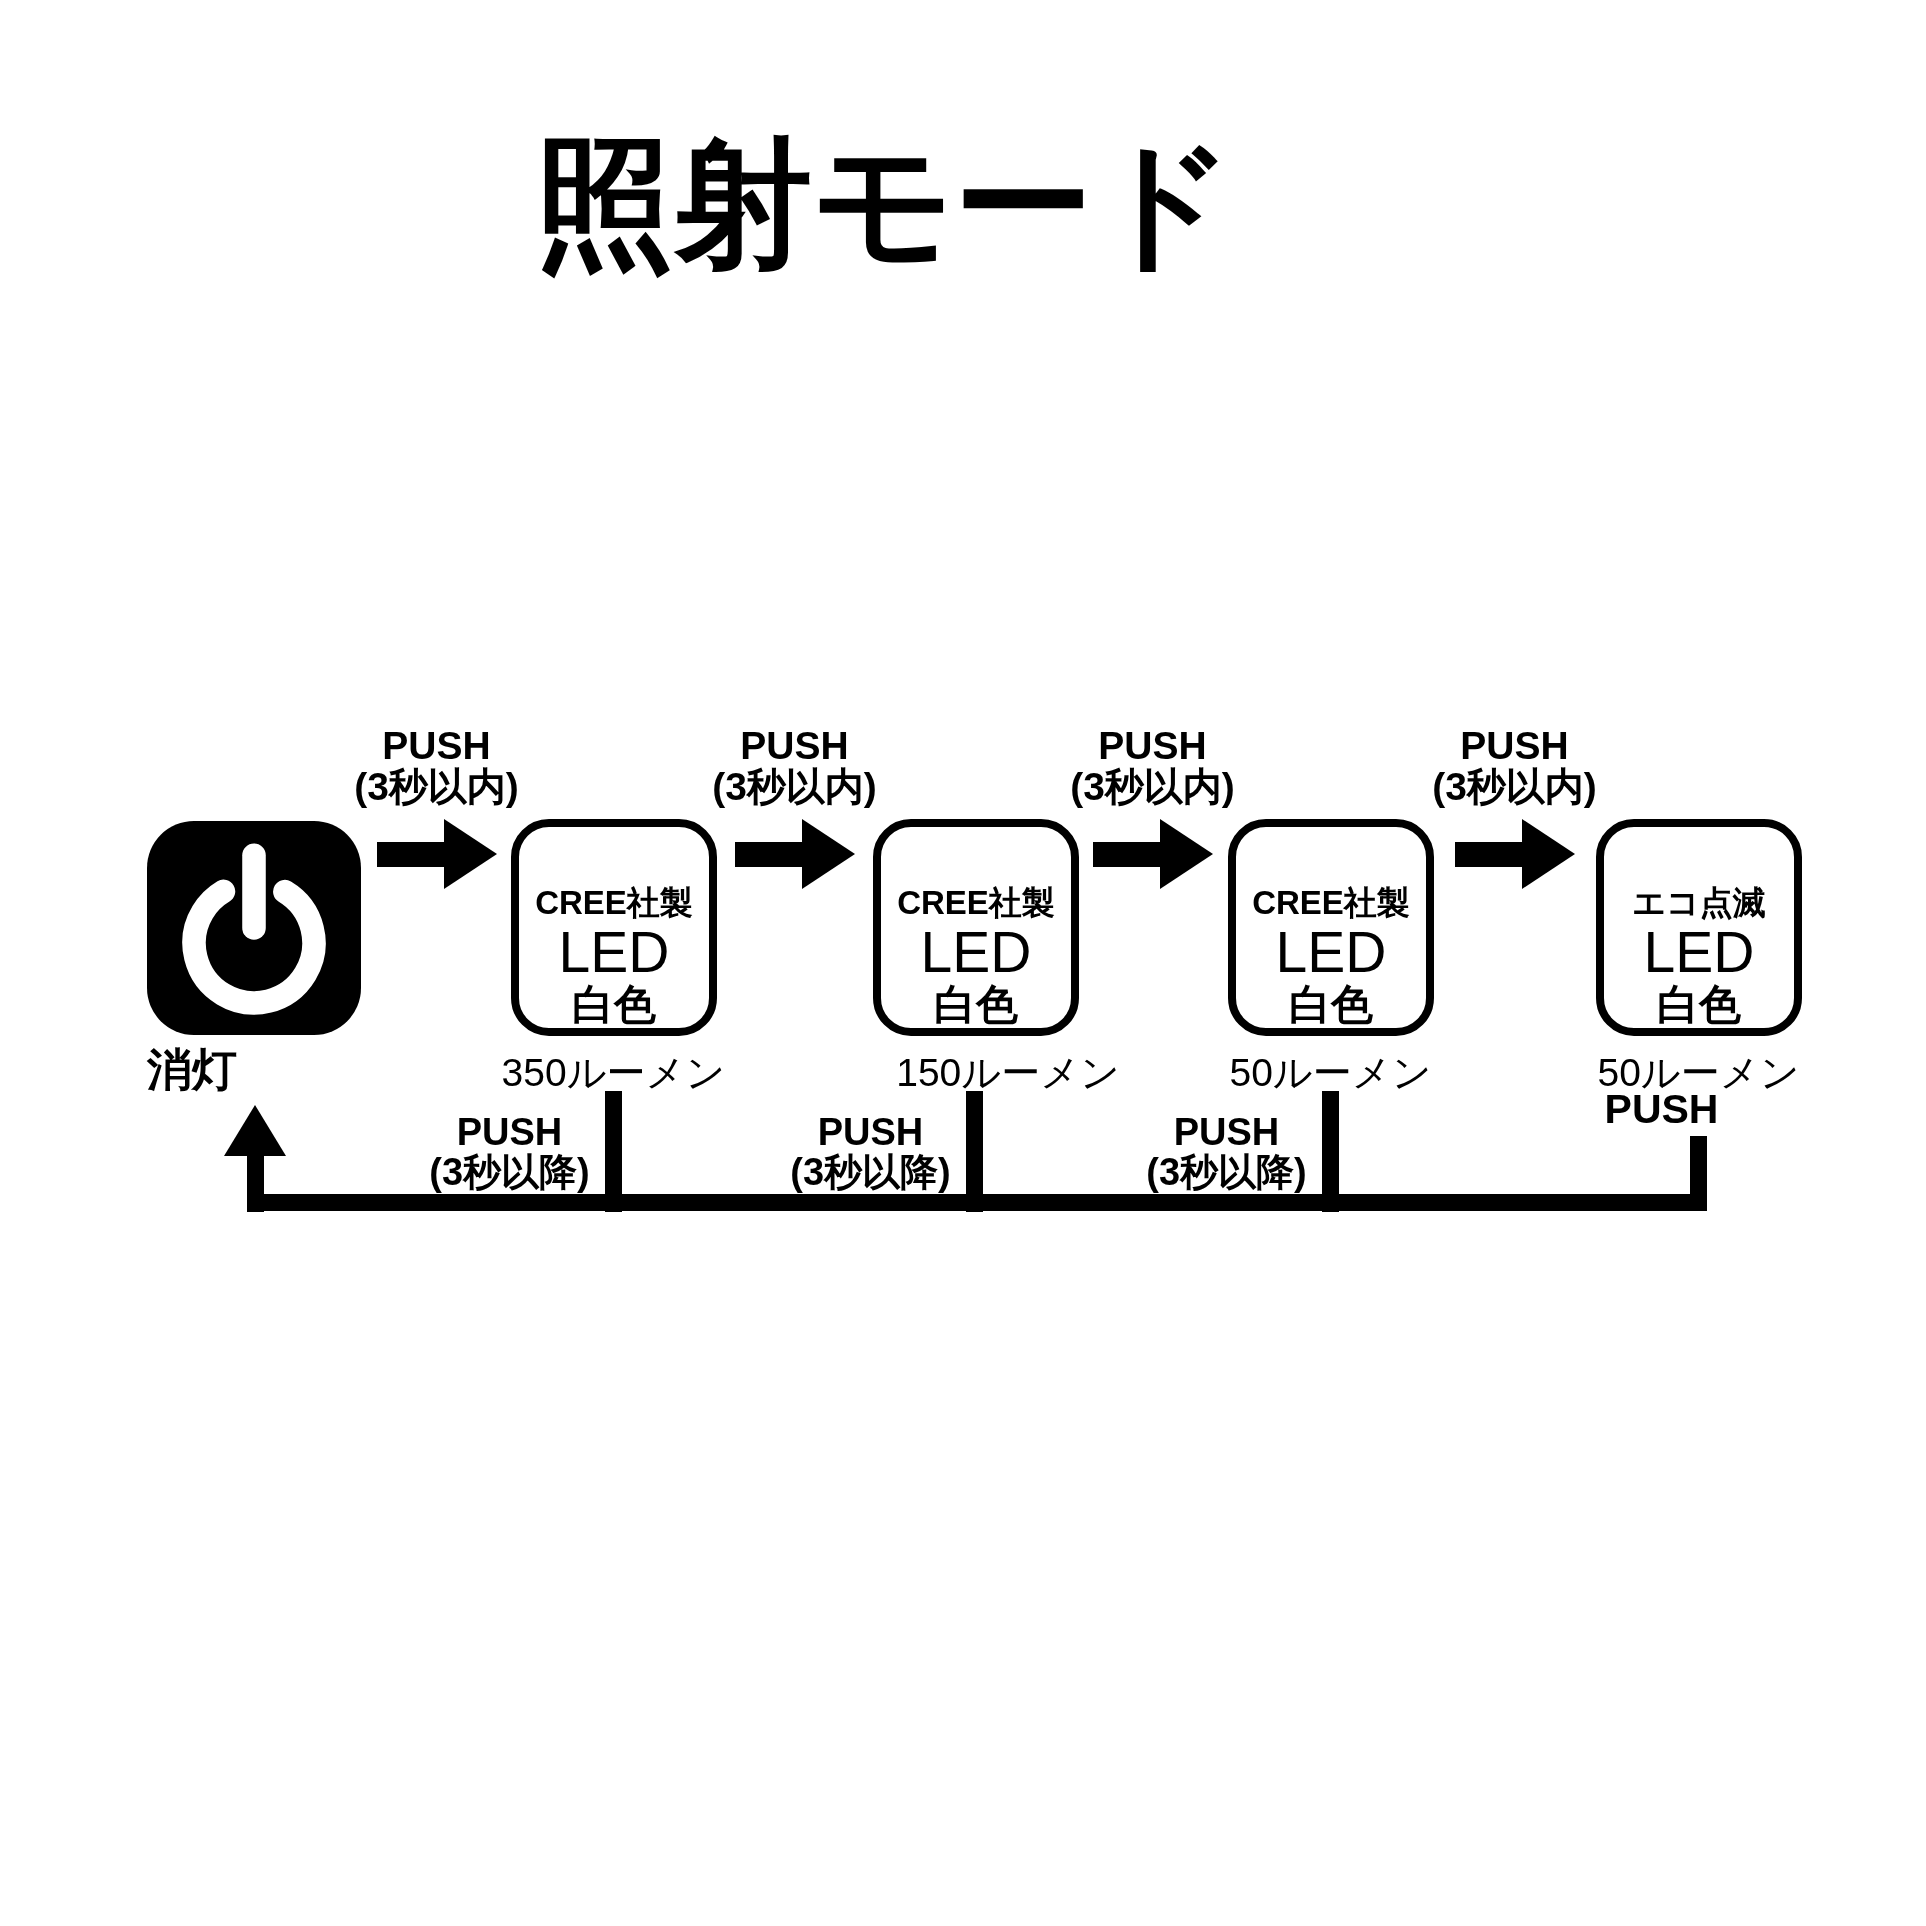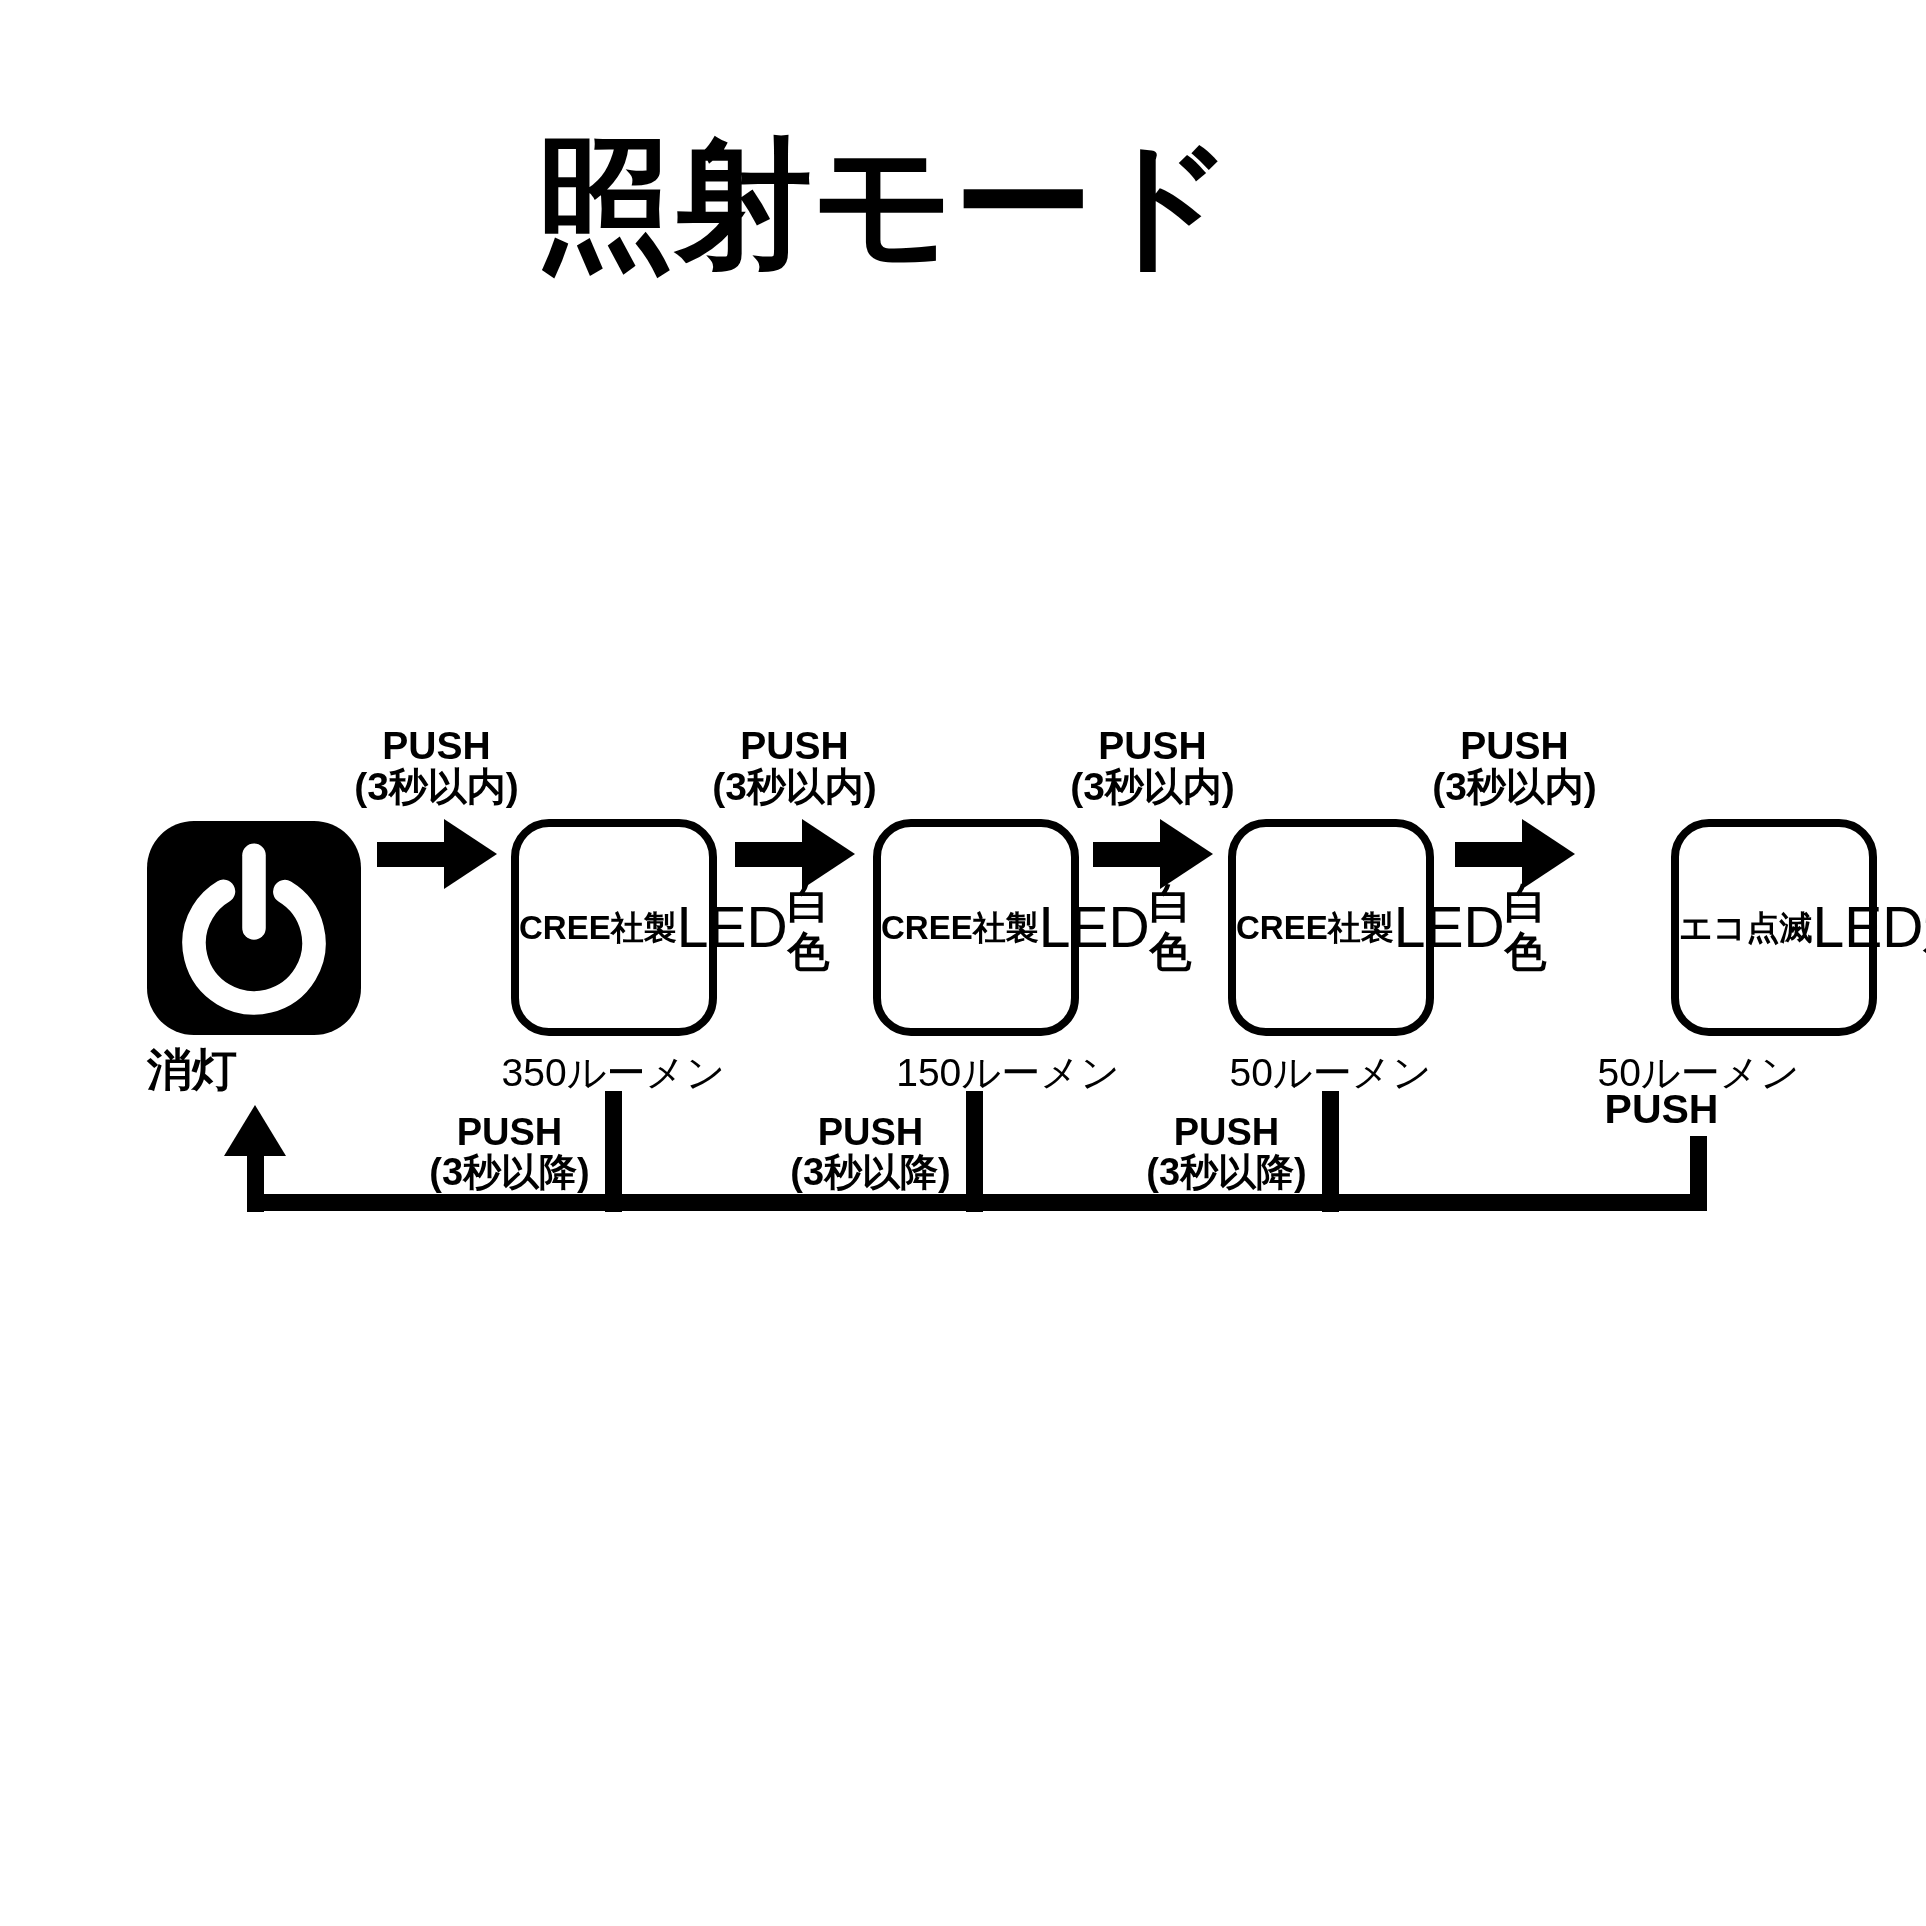--- a/index.html
+++ b/index.html
@@ -24,21 +24,21 @@
   .power-icon svg{width:100%;height:100%;display:block;}
   .power-label{
     position:absolute;left:147px;top:1040px;width:214px;
     text-align:left;font-size:45px;font-weight:bold;
   }
 
   
   .mode-box{
     position:absolute;top:819px;width:206px;height:217px;box-sizing:border-box;
     border:8.7px solid #000;border-radius:38px;background:#fff;
-    display:flex;flex-direction:row;align-items:center;justify-content:flex-start;
+    display:flex;flex-direction:column;align-items:center;justify-content:flex-end;
   }
   .mode-header{font-size:33px;font-weight:bold;line-height:1.2;white-space:nowrap;}
   .mode-name{font-size:57px;font-weight:normal;line-height:1.02;}
   .mode-color{font-size:42px;font-weight:bold;line-height:1.12;}
 
   .lumens{
     position:absolute;top:1046px;width:289px;text-align:center;
     font-size:39px;font-weight:normal;white-space:nowrap;
   }
 
@@ -125,21 +125,21 @@
   <div class="mode-box" style="left:873px;">
     <div class="mode-header">CREE社製</div>
     <div class="mode-name">LED</div>
     <div class="mode-color">白色</div>
   </div>
   <div class="mode-box" style="left:1228px;">
     <div class="mode-header">CREE社製</div>
     <div class="mode-name">LED</div>
     <div class="mode-color">白色</div>
   </div>
-  <div class="mode-box" style="left:1671px;">
+  <div class="mode-box" style="left:1596px;">
     <div class="mode-header">エコ点滅</div>
     <div class="mode-name">LED</div>
     <div class="mode-color">白色</div>
   </div>
 
   <div class="lumens" style="left:469px;">350ルーメン</div>
   <div class="lumens" style="left:831px;text-align:right;">150ルーメン</div>
   <div class="lumens" style="left:1186px;">50ルーメン</div>
   <div class="lumens" style="left:1554px;">50ルーメン</div>
 

